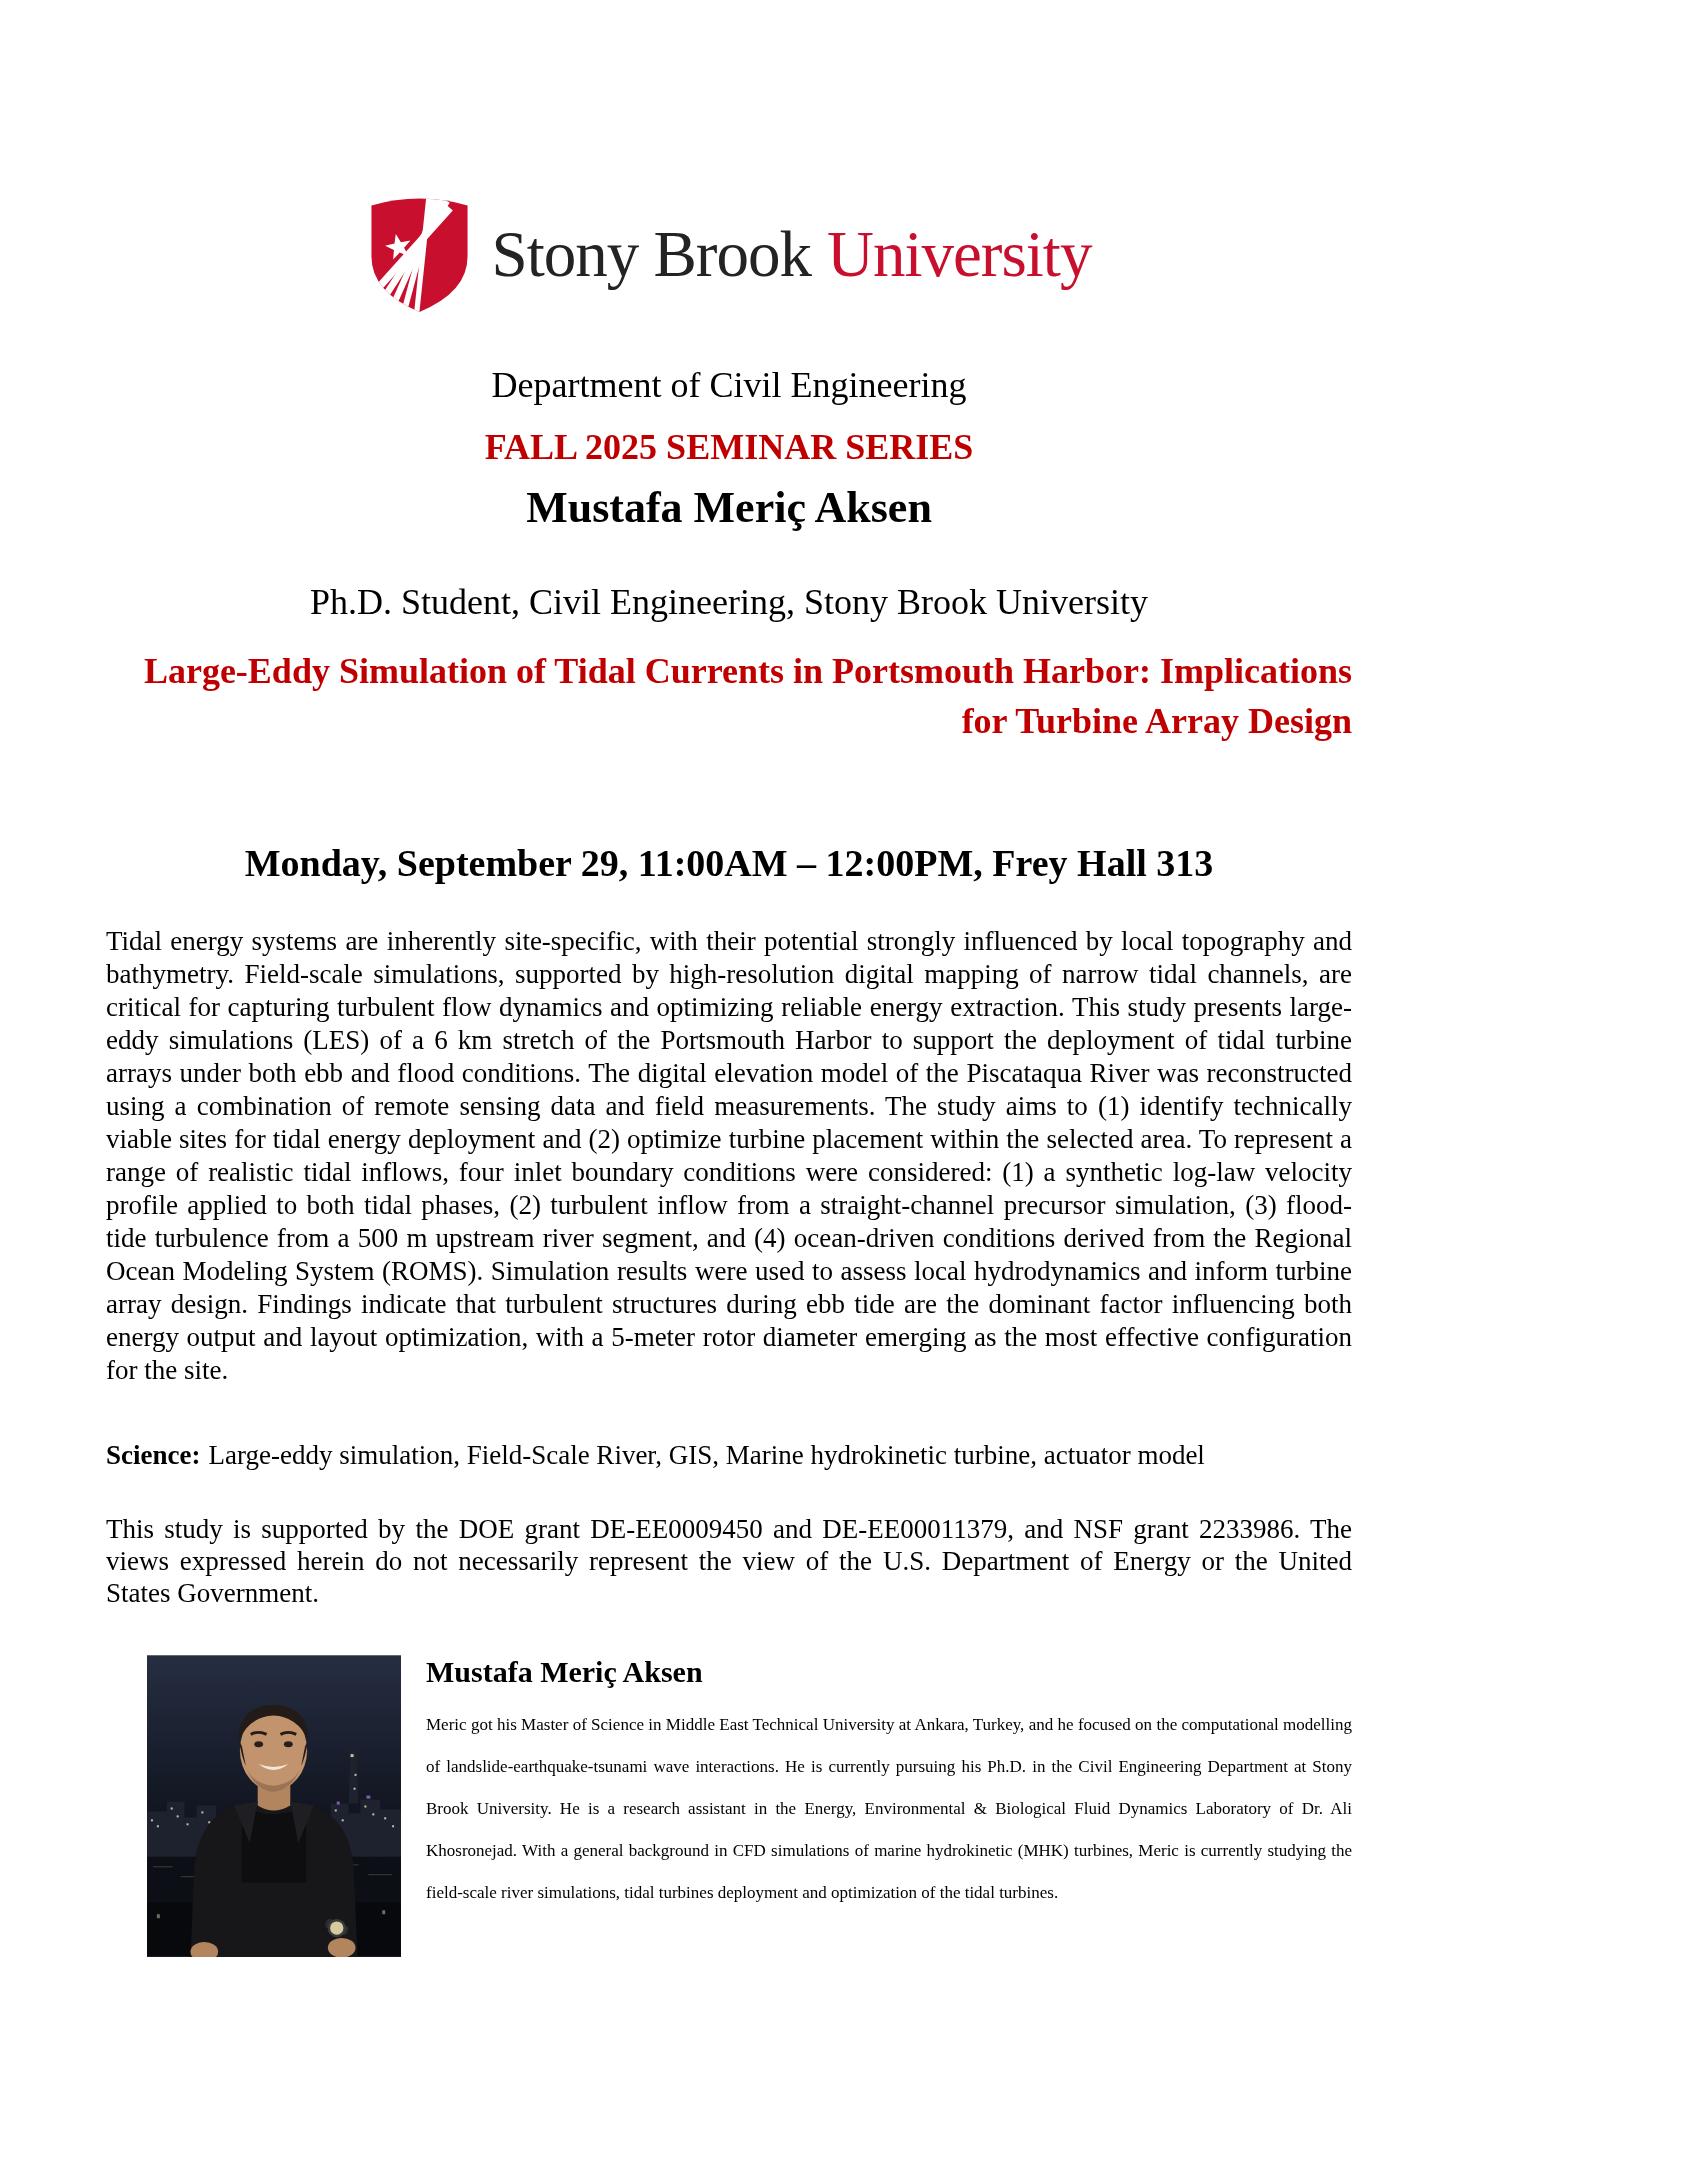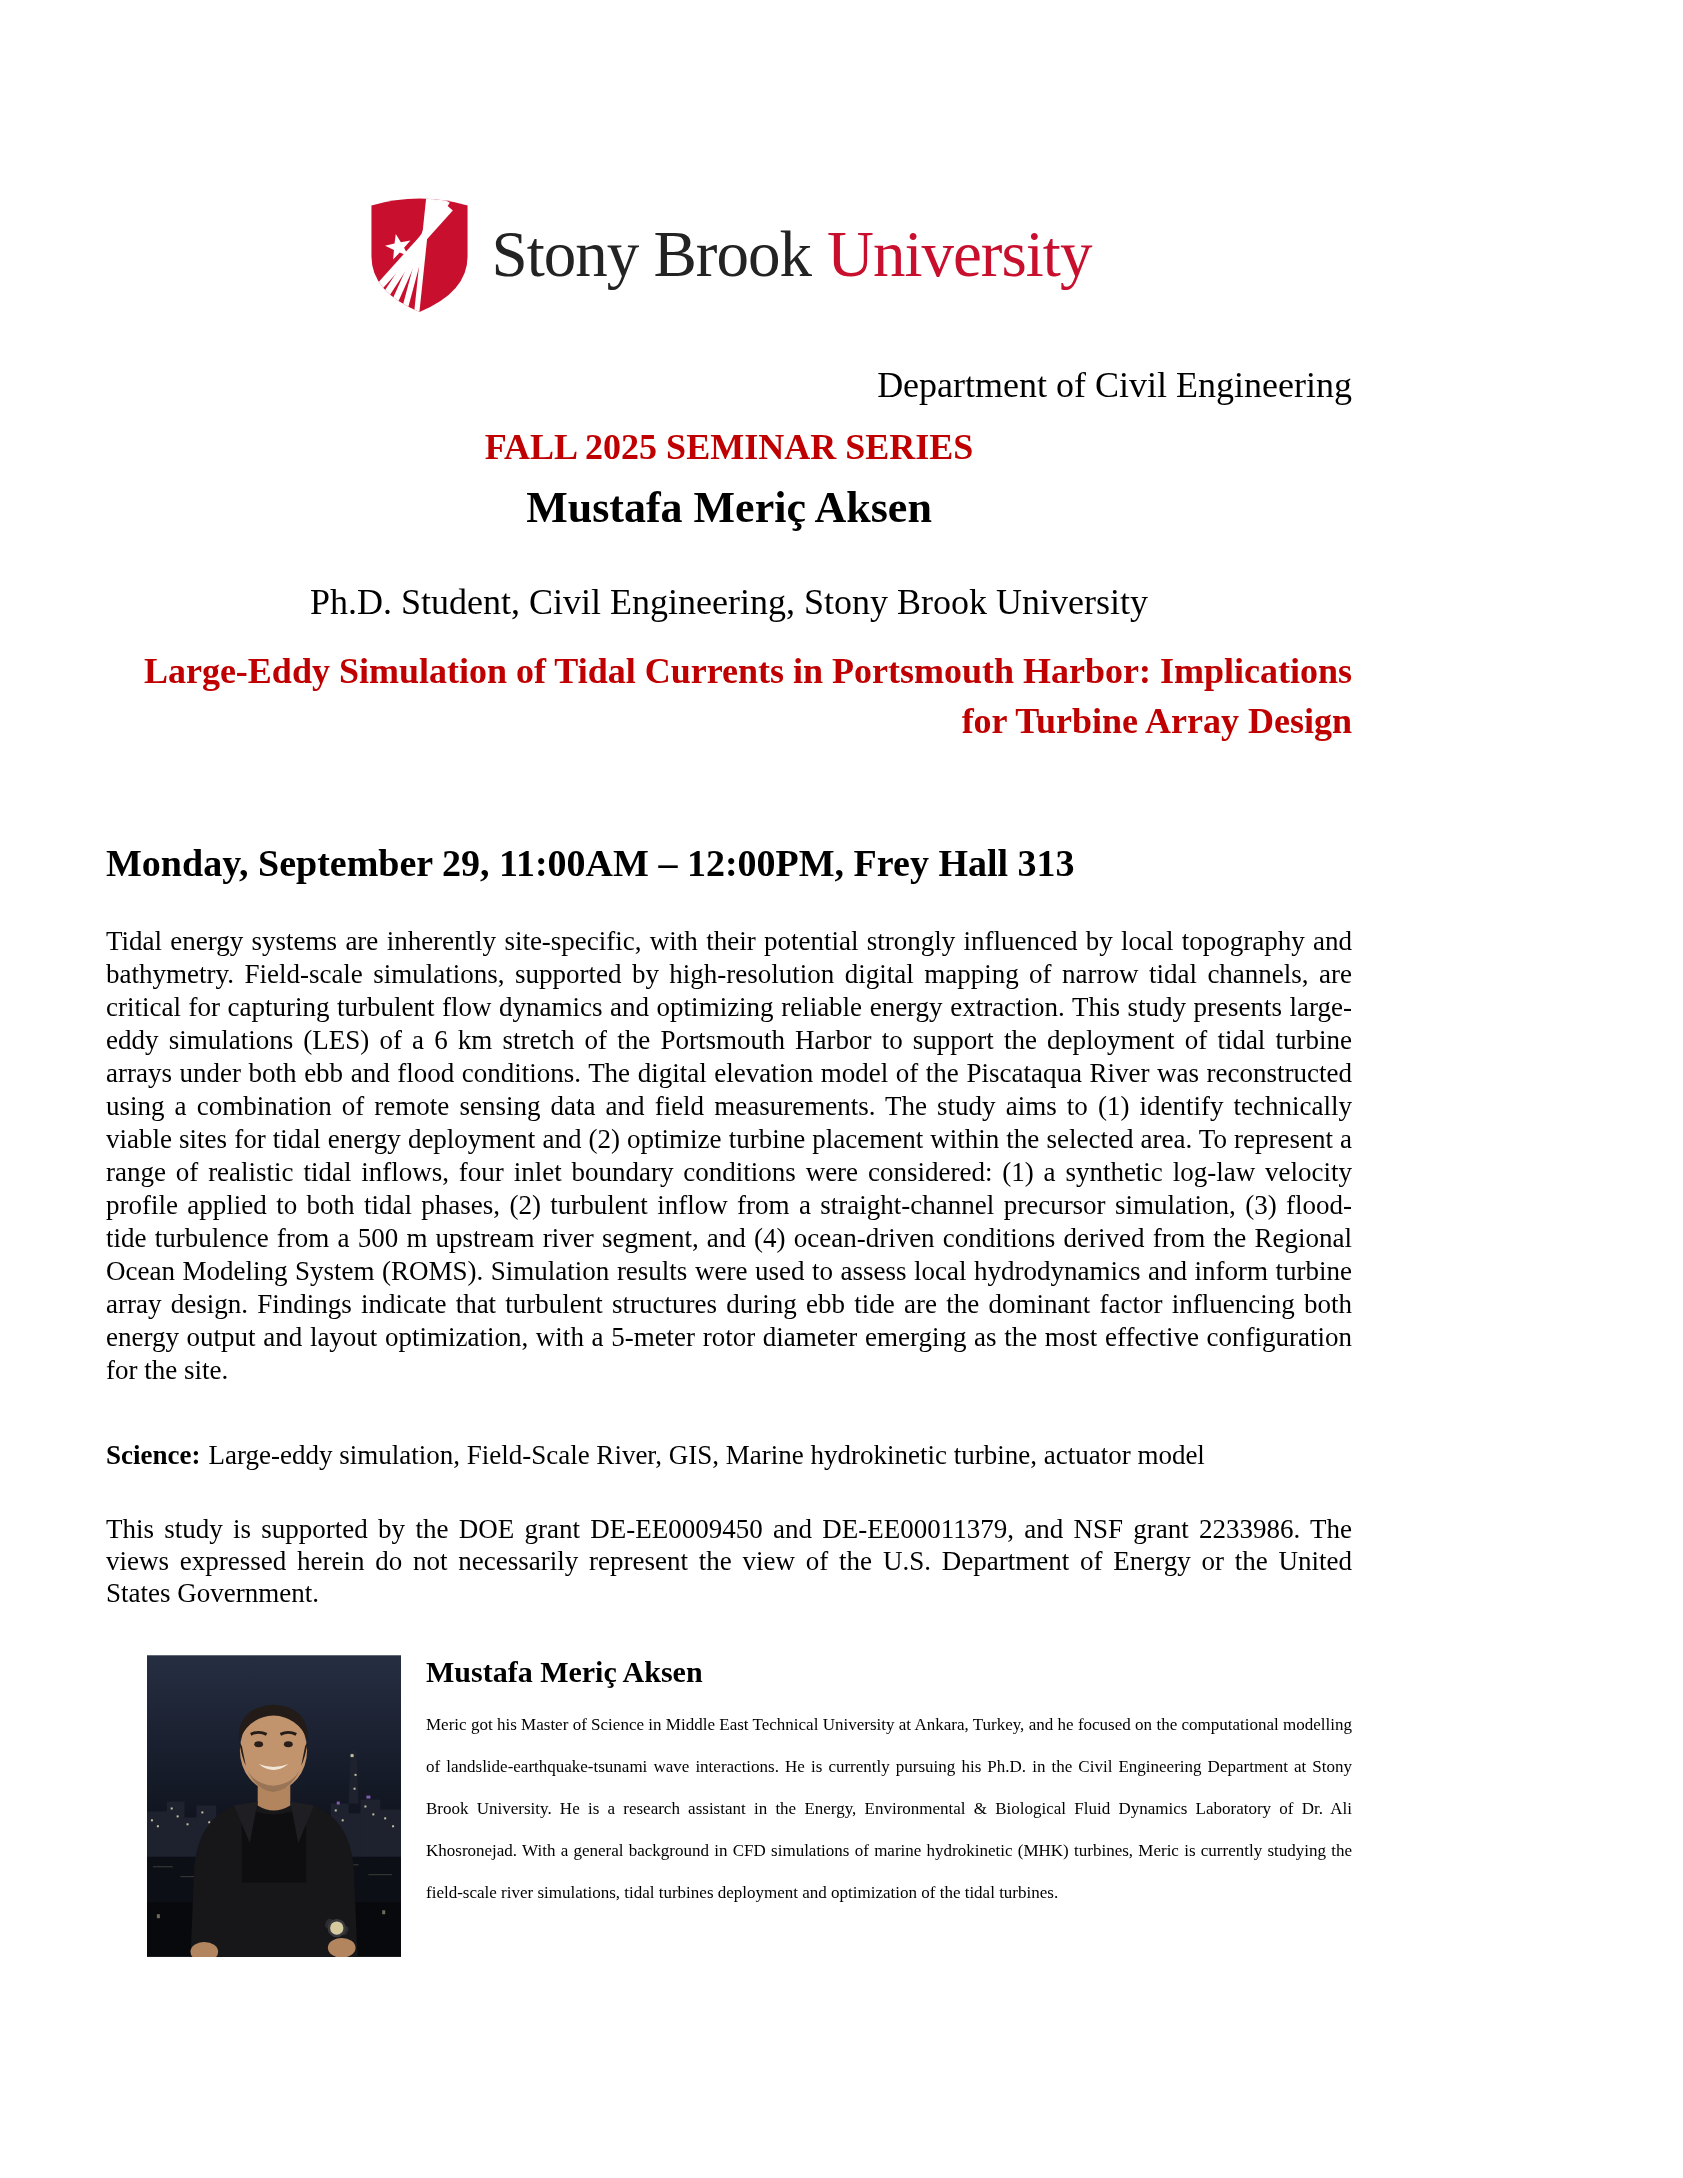--- a/index.html
+++ b/index.html
@@ -18,26 +18,26 @@
     margin-top:191px;
     display:flex;justify-content:center;align-items:center;
     height:126px;gap:20px;
   }
   .shield{width:105px;height:117px;flex:0 0 auto;}
   .wordmark{font-size:65px;line-height:65px;letter-spacing:-1px;white-space:nowrap;}
   .wm-black{color:#232323;}
   .wm-red{color:#C8102E;margin-left:16px;}
 
   
-  .dept{margin-top:47px;font-size:36px;line-height:42px;text-align:right;}
+  .dept{margin-top:47px;font-size:36px;line-height:42px;text-align:center;}
   .series{margin-top:20px;font-size:36px;line-height:42px;font-weight:bold;color:#C00000;text-align:center;}
   .speaker{margin-top:14px;font-size:44px;line-height:51px;font-weight:bold;text-align:center;}
   .affil{margin-top:48px;font-size:36px;line-height:42px;text-align:center;}
   .talk-title{margin-top:23px;font-size:36px;line-height:50px;font-weight:bold;color:#C00000;text-align:right;}
-  .datetime{margin-top:94px;font-size:38px;line-height:46px;font-weight:bold;}
+  .datetime{margin-top:94px;font-size:38px;line-height:46px;font-weight:bold;text-align:center;}
 
   
   .abstract{margin-top:39px;font-size:27px;line-height:33px;text-align:justify;}
   .keywords{margin-top:52px;font-size:27px;line-height:33px;}
   .kw-label{font-weight:bold;margin-right:8px;}
   .funding{margin-top:41px;font-size:27px;line-height:32px;text-align:justify;}
 
   
   .bio{margin-top:46px;display:flex;align-items:flex-start;}
   .photo{margin-left:41px;width:254px;height:302px;flex:0 0 auto;display:block;}

